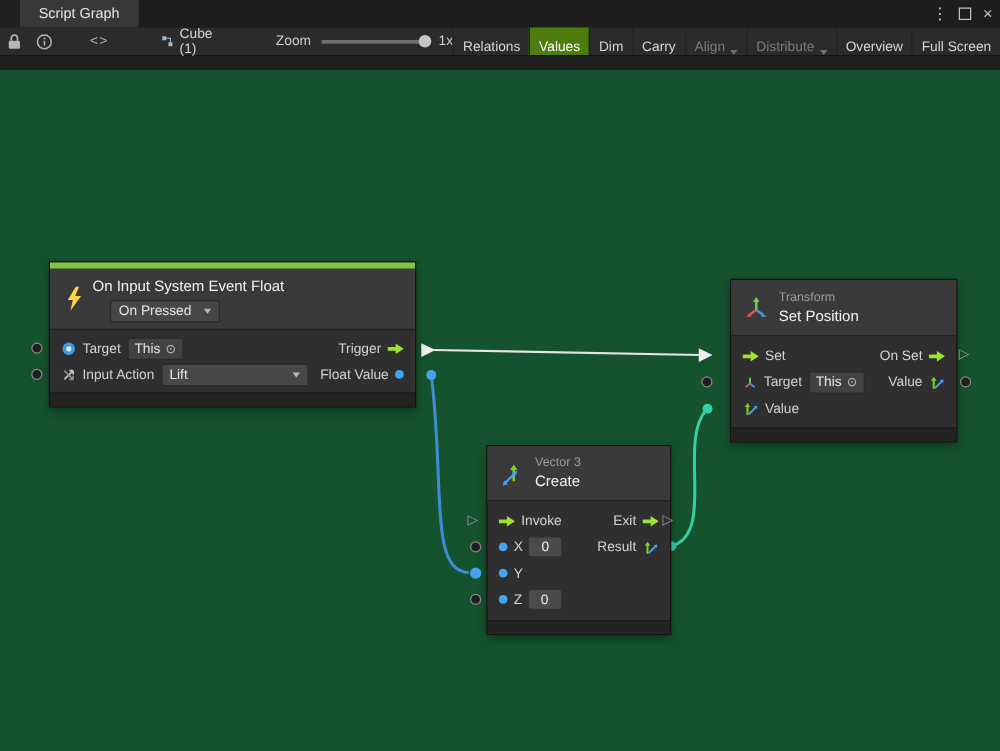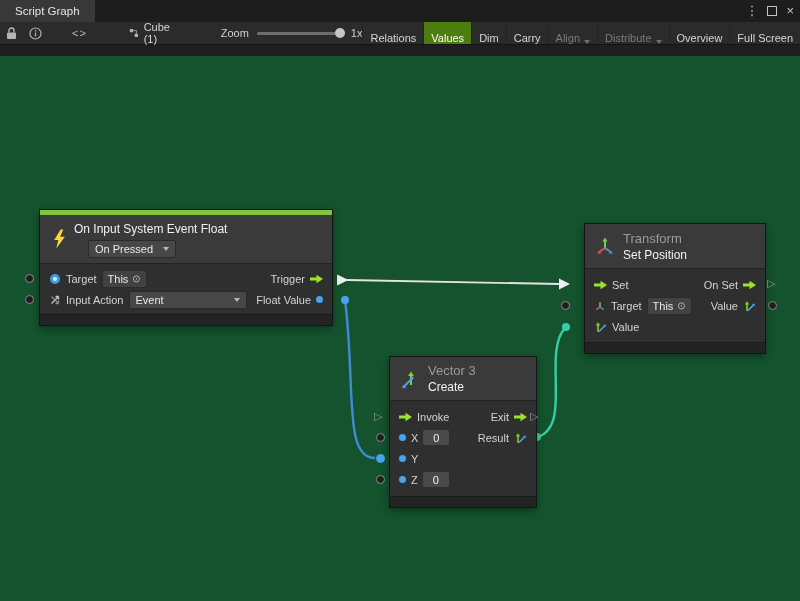--- a/index.html
+++ b/index.html
@@ -2,21 +2,21 @@
 <html><head>
 <meta charset="utf-8">
 <style>
   html,body{margin:0;padding:0;}
   body{
     width:800px;height:601px;position:relative;overflow:hidden;
     background:#1f1f1f;font-family:"Liberation Sans",sans-serif;
     -webkit-font-smoothing:antialiased;
   }
   
-  .titlebar{position:absolute;top:0;left:0;right:0;height:22px;background:#1d1d1d;border-bottom:1px solid #101010;}
+  .titlebar{position:absolute;top:0;left:16px;right:0;height:22px;background:#1d1d1d;border-bottom:1px solid #101010;}
   .tab{position:absolute;left:0;top:0;height:22px;padding:0 15px;background:#383838;color:#e6e6e6;font-size:11.5px;display:flex;align-items:center;}
   .win-controls{position:absolute;right:6px;top:0;height:22px;display:flex;align-items:center;gap:9px;color:#c2c2c2;font-size:13px;}
   .maxbox{width:8px;height:8px;border:1px solid #c2c2c2;display:inline-block;}
   .kebab,.closex{cursor:default;line-height:22px;}
   
   .toolbar{position:absolute;top:22px;left:0;right:0;height:22px;background:#2b2b2b;border-bottom:1px solid #141414;display:flex;align-items:center;font-size:11px;color:#cfcfcf;}
   .tb-icon{display:flex;align-items:center;justify-content:center;padding:0 6px;height:100%;}
   .code-glyph{color:#b5b5b5;letter-spacing:1px;font-size:11px;}
   .tb-target{display:flex;align-items:center;gap:5px;margin-left:36px;color:#d6d6d6;}
   .tb-zoom{display:flex;align-items:center;gap:8px;margin-left:42px;}
@@ -45,21 +45,21 @@
   .numbox{background:#4a4a4a;border-radius:2px;min-width:18px;height:15px;display:inline-flex;align-items:center;justify-content:center;padding:0 4px;color:#f0f0f0;}
   .port-dot{width:7px;height:7px;border-radius:50%;background:#47a3ee;display:inline-block;}
   
   .event-node{left:40px;top:154px;width:292px;}
   .event-header{position:relative;height:49px;background:#3a3a3a;border-bottom:1px solid #222222;padding:7px 10px 0 34px;box-sizing:border-box;}
   .event-title{font-size:12px;color:#f2f2f2;}
   .event-dropdown{margin:4px 0 16px 14px;}
   .bolt{position:absolute;left:11px;top:13px;}
   
   .gen-header{display:flex;align-items:center;gap:8px;padding:0 10px;background:#3a3a3a;border-bottom:1px solid #222222;box-sizing:border-box;}
-  .gen-type{font-size:13px;color:#9b9b9b;}
+  .gen-type{font-size:10px;color:#9b9b9b;}
   .gen-title{font-size:12px;color:#f2f2f2;margin-top:2px;}
   .vector-node{left:390px;top:301px;width:146px;}
   .vector-node .gen-header{height:44px;}
   .transform-node{left:585px;top:168px;width:180px;}
   .transform-node .gen-header{height:45px;}
   
   .port{position:absolute;width:7px;height:7px;border-radius:50%;border:1px solid #8a8a8a;background:#1f1f1f;}
   .port.filled-blue{background:#47a3ee;border-color:#47a3ee;}
   .ptri{position:absolute;font-size:11px;line-height:13px;color:#9a9a9a;}
 </style>
@@ -189,21 +189,21 @@
         </div>
       </div>
       <div class="row">
         <div class="rgroup">
           <svg width="12" height="12" viewBox="0 0 12 12">
             <path d="M2.5 9.5 L9.5 2.5 M9.5 2.5 h-3 M9.5 2.5 v3" stroke="#c9c9c9" stroke-width="1.3" fill="none"></path>
             <path d="M2.5 2.5 L9.5 9.5 M9.5 9.5 h-3 M9.5 9.5 v-3" stroke="#8f8f8f" stroke-width="1.3" fill="none"></path>
           </svg>
           <span class="lbl">Input Action</span>
           <span class="dropdown" style="width:104px;">
-            <span>Event</span>
+            <span>Lift</span>
             <span class="caret"></span>
           </span>
         </div>
         <div class="rgroup">
           <span class="lbl">Float Value</span>
           <span class="port-dot"></span>
         </div>
       </div>
     </div>
     <div class="node-footer"></div>

